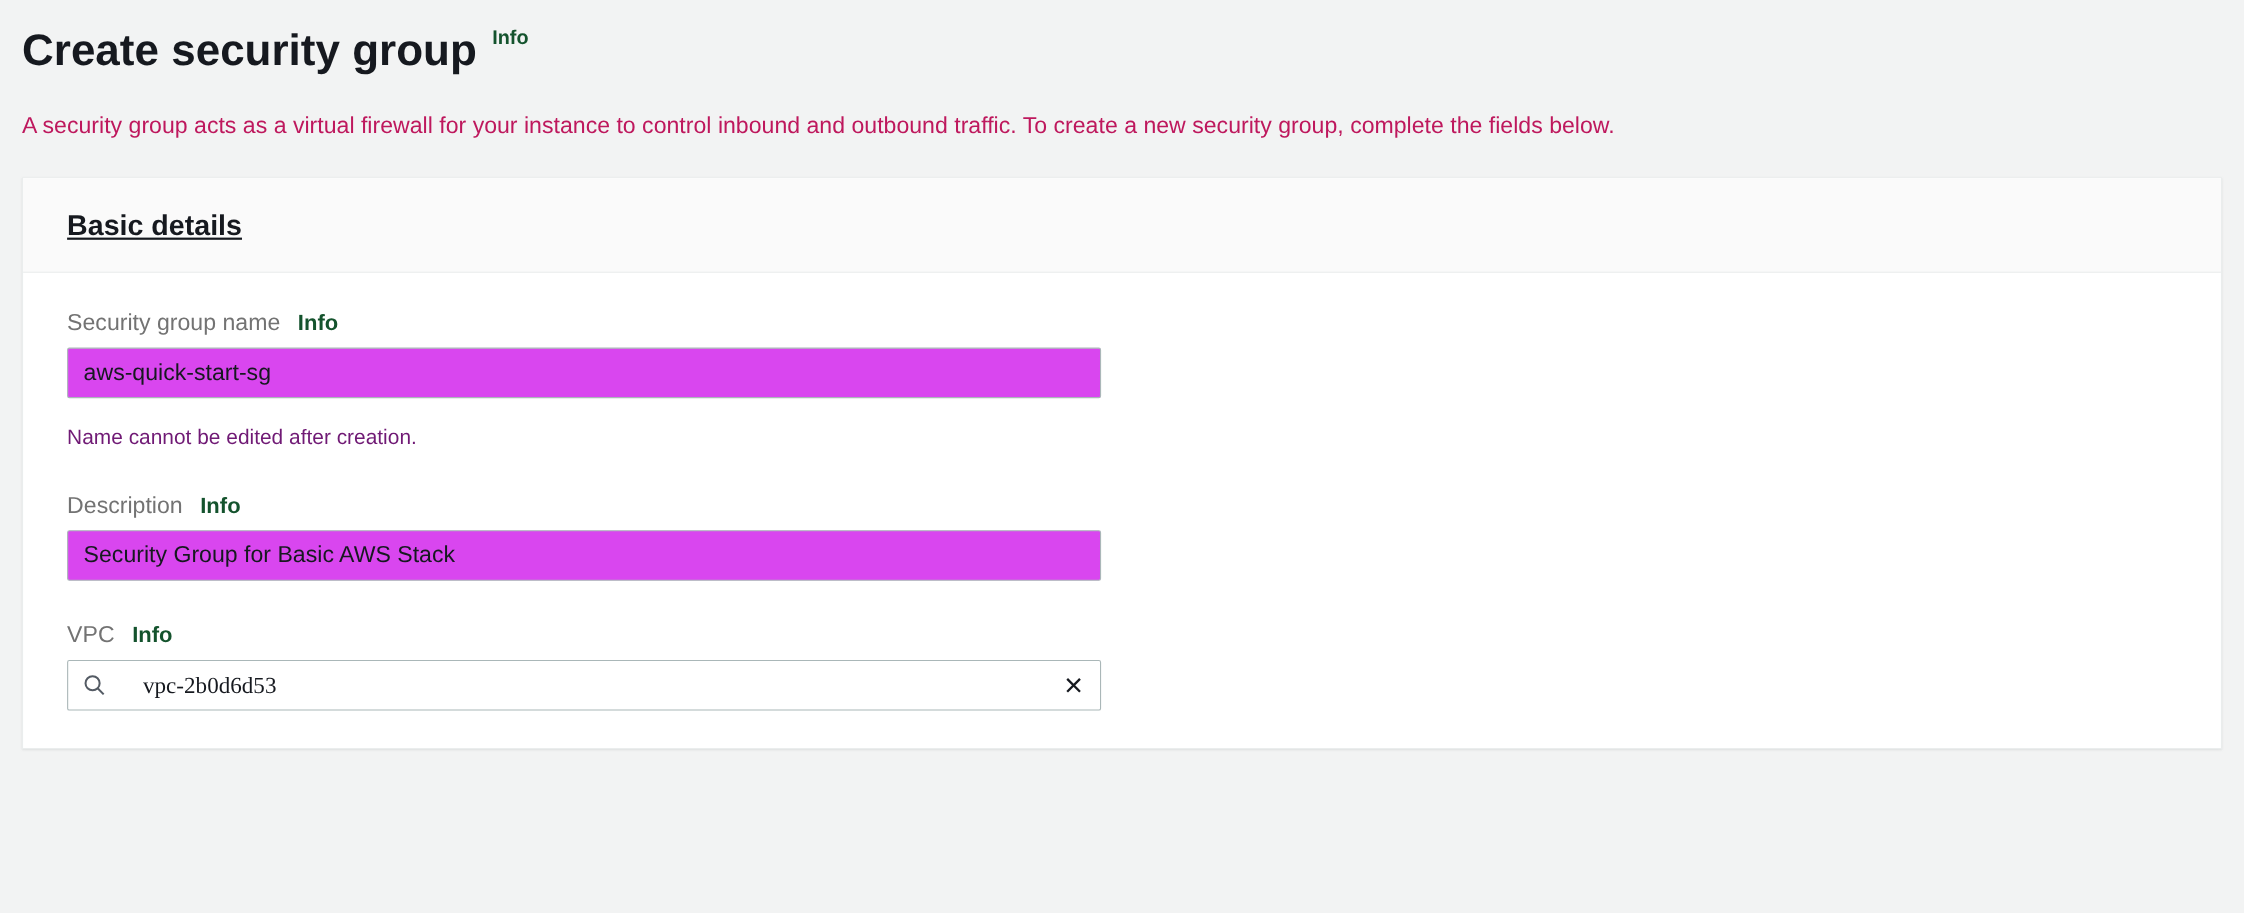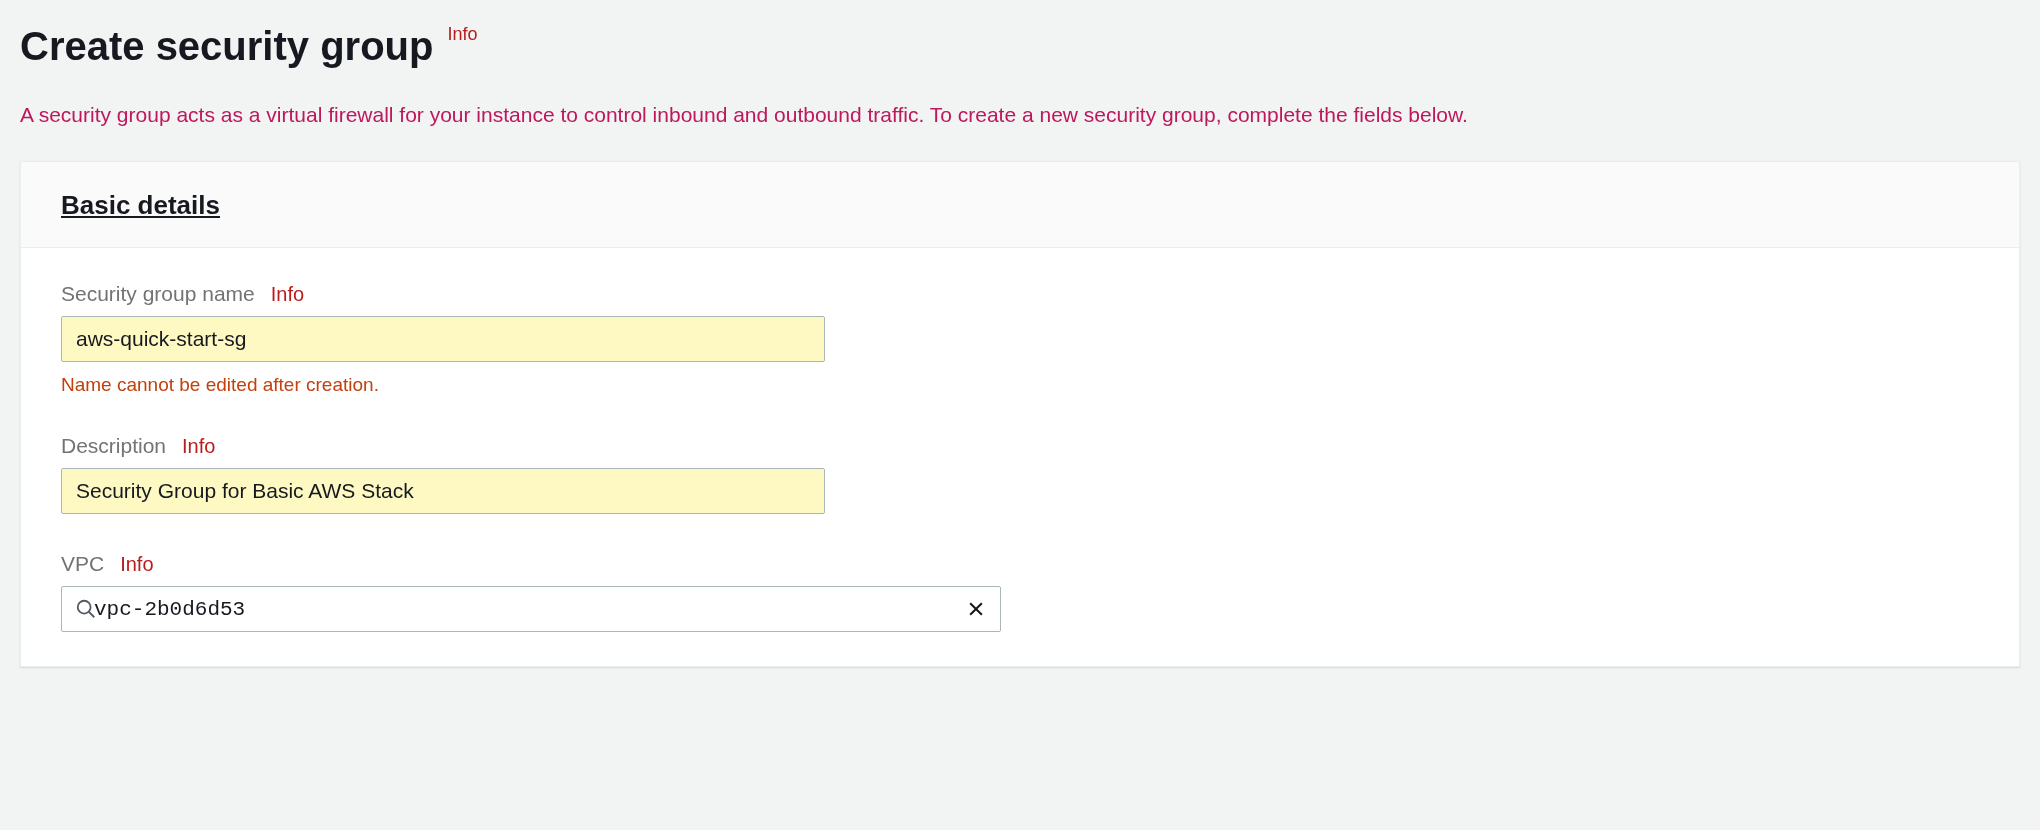--- a/index.html
+++ b/index.html
@@ -24,22 +24,22 @@
       gap: 14px;
     }
     .page-title {
       font-size: 40px;
       font-weight: 700;
       color: #16191f;
       line-height: 1.1;
     }
     .info-link {
       font-size: 18px;
-      font-weight: 400;
-      color: #b91c1c;
+      font-weight: 700;
+      color: #14532d;
       cursor: pointer;
     }
     .info-link.small {
       font-size: 20px;
     }
     .page-description {
       font-size: 21px;
       color: #be185d;
       margin-top: 32px;
       line-height: 1.4;
@@ -75,49 +75,49 @@
       align-items: baseline;
       gap: 16px;
       margin-bottom: 10px;
     }
     .field-label {
       font-size: 21px;
       font-weight: 400;
       color: #737373;
     }
     .text-input {
-      width: 764px;
+      width: 940px;
       height: 46px;
       border: 1px solid #aab7b8;
       border-radius: 2px;
       padding: 0 14px;
       font-size: 21px;
       color: #16191f;
-      background: #fef9c3;
+      background: #d946ef;
       font-family: inherit;
     }
     .helper-text {
       font-size: 19px;
-      color: #c2410c;
-      margin-top: 12px;
+      color: #701a75;
+      margin-top: 26px;
     }
     .vpc-input-wrap {
       position: relative;
       width: 940px;
     }
     .vpc-input {
       width: 100%;
       height: 46px;
       border: 1px solid #aab7b8;
       border-radius: 2px;
-      padding: 0 50px 0 32px;
+      padding: 0 50px 0 68px;
       font-size: 21px;
       color: #16191f;
       background: #fff;
-      font-family: Liberation Mono, monospace;
+      font-family: Liberation Serif, serif;
     }
     .search-icon {
       position: absolute;
       left: 14px;
       top: 50%;
       transform: translateY(-50%);
       width: 22px;
       height: 22px;
       pointer-events: none;
     }

